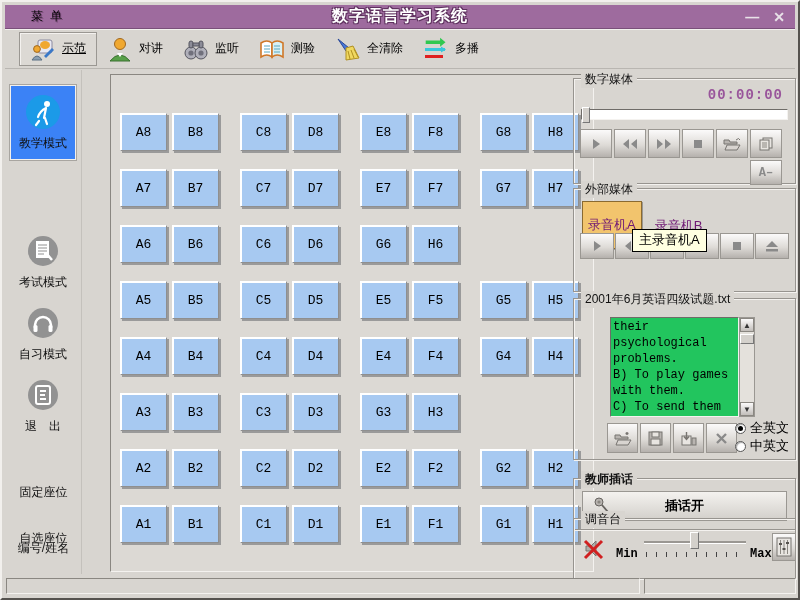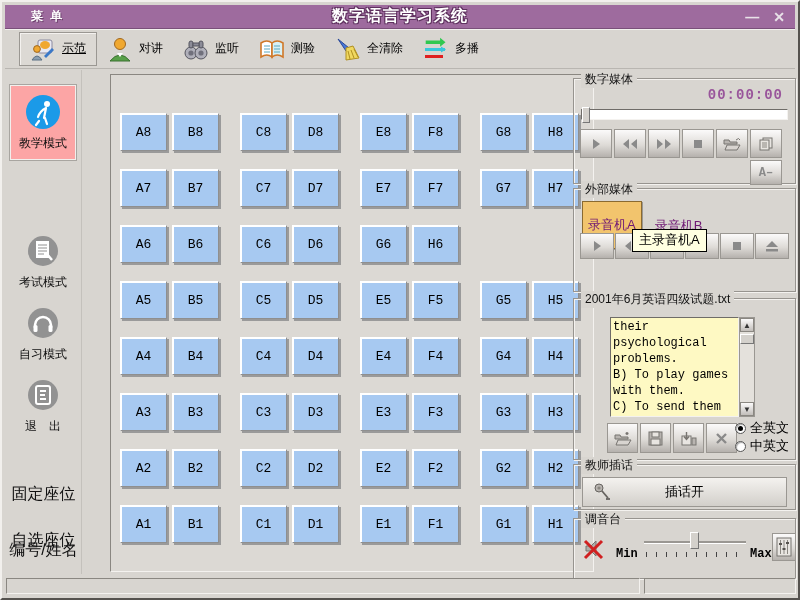--- a/index.html
+++ b/index.html
@@ -8,44 +8,44 @@
     position:relative; width:800px; height:600px; background:#D8D5D0;
     border:2px solid; border-color:#F2F0ED #55524E #55524E #F2F0ED; overflow:hidden;
     font-size:12px; color:#000;
   }
   
   .titlebar {
     position:absolute; left:3px; top:3px; right:3px; height:24px;
     background:#9E6B9E; display:flex; align-items:center;
     border-bottom:1px solid #7a4f7a;
   }
-  .menu-label { color:#ffffff; font-weight:bold; letter-spacing:2px; margin-left:26px; text-shadow:1px 1px 0 #6b3f6b; }
+  .menu-label { color:#000000; font-weight:normal; letter-spacing:2px; margin-left:26px; text-shadow:1px 1px 0 #6b3f6b; }
   .win-title {
     position:absolute; left:0; right:0; text-align:center; color:#fff; font-weight:bold;
     font-size:16px; letter-spacing:1px;
     text-shadow:1px 1px 0 #5e315e, -1px 1px 0 #5e315e, 1px -1px 0 #5e315e, -1px -1px 0 #5e315e;
   }
   .win-controls { position:absolute; right:10px; top:0; height:100%; display:flex; align-items:center; gap:14px; }
   .win-btn { color:#E8E2E8; font-weight:bold; font-size:14px; cursor:default; line-height:1; }
   
   .toolbar {
     position:absolute; left:3px; top:27px; right:3px; height:40px;
     background:#D8D5D0; border-bottom:1px solid #b9b6b1; box-shadow:inset 0 1px 0 #f2f0ed;
     display:flex; align-items:center; padding-left:14px;
   }
   .tool-item { display:flex; align-items:center; gap:6px; padding:3px 10px; height:34px; }
   .tool-item.active { border:1px solid #9a9792; box-shadow:inset 1px 1px 0 #f4f2ef; background:#DCD9D4;text-decoration:underline; }
   .tool-icon { width:26px; height:26px; display:block; }
   
   .sidebar { position:absolute; left:3px; top:68px; width:77px; bottom:24px; background:#D8D5D0; border-right:1px solid #c4c1bc; }
   .mode-item { position:absolute; left:4px; width:68px; text-align:center; }
-  .mode-item.active { border:1px solid #a8a5a0; box-shadow:inset 0 0 0 1px #f2f0ed; padding:6px 0 8px 0; background:#fca5a5; }
+  .mode-item.active { border:1px solid #a8a5a0; box-shadow:inset 0 0 0 1px #f2f0ed; padding:6px 0 8px 0; background:#3b82f6; }
   .mode-icon { width:38px; height:38px; margin:2px auto 4px auto; display:block; }
   .mode-label { font-size:12px; color:#111; }
-  .side-link { position:absolute; left:0; width:77px; text-align:center; font-size:16px; color:#111; }
+  .side-link { position:absolute; left:0; width:77px; text-align:center; font-size:12px; color:#111; }
   
   .gridpanel {
     position:absolute; left:80px; top:72px; width:484px; height:498px;
     background:#DCD9D4; border:1px solid; border-color:#8a8781 #f4f2ef #f4f2ef #8a8781;
     padding:38px 0 0 9px; overflow:hidden;margin-left:28px;
   }
   .seat-row { display:flex; margin-bottom:18px; }
   .seat-pair { display:flex; gap:5px; margin-right:21px; }
   .seat {
     width:47px; height:38px; background:#A7C9F1; color:#000;
@@ -78,21 +78,21 @@
   .tab { font-size:13px; padding:14px 5px; color:#701a75; }
   .tab.active { background:#F2C46D; border:1px solid #8a6a30; box-shadow:1px 1px 0 #9a9792; }
   .em-buttons { position:absolute; top:44px; left:6px; display:flex; gap:1px; }
   .em-buttons .mbtn { width:34px; height:26px; }
   .tooltip {
     position:absolute; top:40px; left:58px; z-index:5; background:#FFFFE1; border:1px solid #000;
     font-size:13px; padding:1px 6px 2px 6px; color:#000; white-space:nowrap;
   }
   
   .textarea {
-    position:absolute; top:18px; left:36px; width:129px; height:100px; background:#fef9c3;
+    position:absolute; top:18px; left:36px; width:129px; height:100px; background:#22c55e;
     border:1px solid; border-color:#6f6c68 #f4f2ef #f4f2ef #6f6c68;
     font-family:"Liberation Mono",monospace; font-size:12px; line-height:16px; padding:1px 2px; overflow:hidden;
   }
   .scrollbar { position:absolute; top:18px; left:165px; width:16px; height:100px; background:#E4E1DC; border:1px solid #9a9792; }
   .sb-btn { position:absolute; left:0; width:14px; height:14px; background:linear-gradient(#fbfafa,#c2beba); border:1px solid #8a8781; display:flex; align-items:center; justify-content:center; font-size:8px; color:#333; }
   .sb-up { top:0; } .sb-down { bottom:0; }
   .sb-thumb { position:absolute; left:0; top:16px; width:14px; height:10px; background:#d4d1cc; border:1px solid; border-color:#fff #777 #777 #fff; }
   .tp-buttons { position:absolute; top:124px; left:33px; display:flex; gap:2px; }
   .tp-buttons .mbtn { width:31px; height:30px; }
   .radios { position:absolute; top:120px; right:6px; }
@@ -324,24 +324,20 @@
       <div class="seat-row">
         <div class="seat-pair">
           <button class="seat">A3</button>
           <button class="seat">B3</button>
         </div>
         <div class="seat-pair">
           <button class="seat">C3</button>
           <button class="seat">D3</button>
         </div>
         <div class="seat-pair">
-          <button class="seat">E3</button>
-          <button class="seat">F3</button>
-        </div>
-        <div class="seat-pair">
           <button class="seat">G3</button>
           <button class="seat">H3</button>
         </div>
       </div>
       <div class="seat-row">
         <div class="seat-pair">
           <button class="seat">A2</button>
           <button class="seat">B2</button>
         </div>
         <div class="seat-pair">
@@ -517,21 +513,21 @@
           <span class="radio checked"></span>
           <span class="radio-label">全英文</span>
         </div>
         <div class="radio-row">
           <span class="radio"></span>
           <span class="radio-label">中英文</span>
         </div>
       </div>
     </div>
 
-    <div class="group" style="top:392px; height:46px;">
+    <div class="group" style="top:406px; height:52px;font-weight:bold;">
       <span class="group-title">教师插话</span>
       <div class="interject-btn">
         <svg width="18" height="18" viewBox="0 0 18 18">
           <circle cx="6" cy="5" r="4" fill="#b8b4b0" stroke="#66635f"></circle>
           <circle cx="6" cy="5" r="1.6" fill="#8a8781"></circle>
           <path d="M9 8 L15 15" stroke="#66635f" stroke-width="1.8"></path>
           <path d="M13 16 h4" stroke="#66635f" stroke-width="1.8"></path>
         </svg>
         <span>插话开</span>
       </div>

